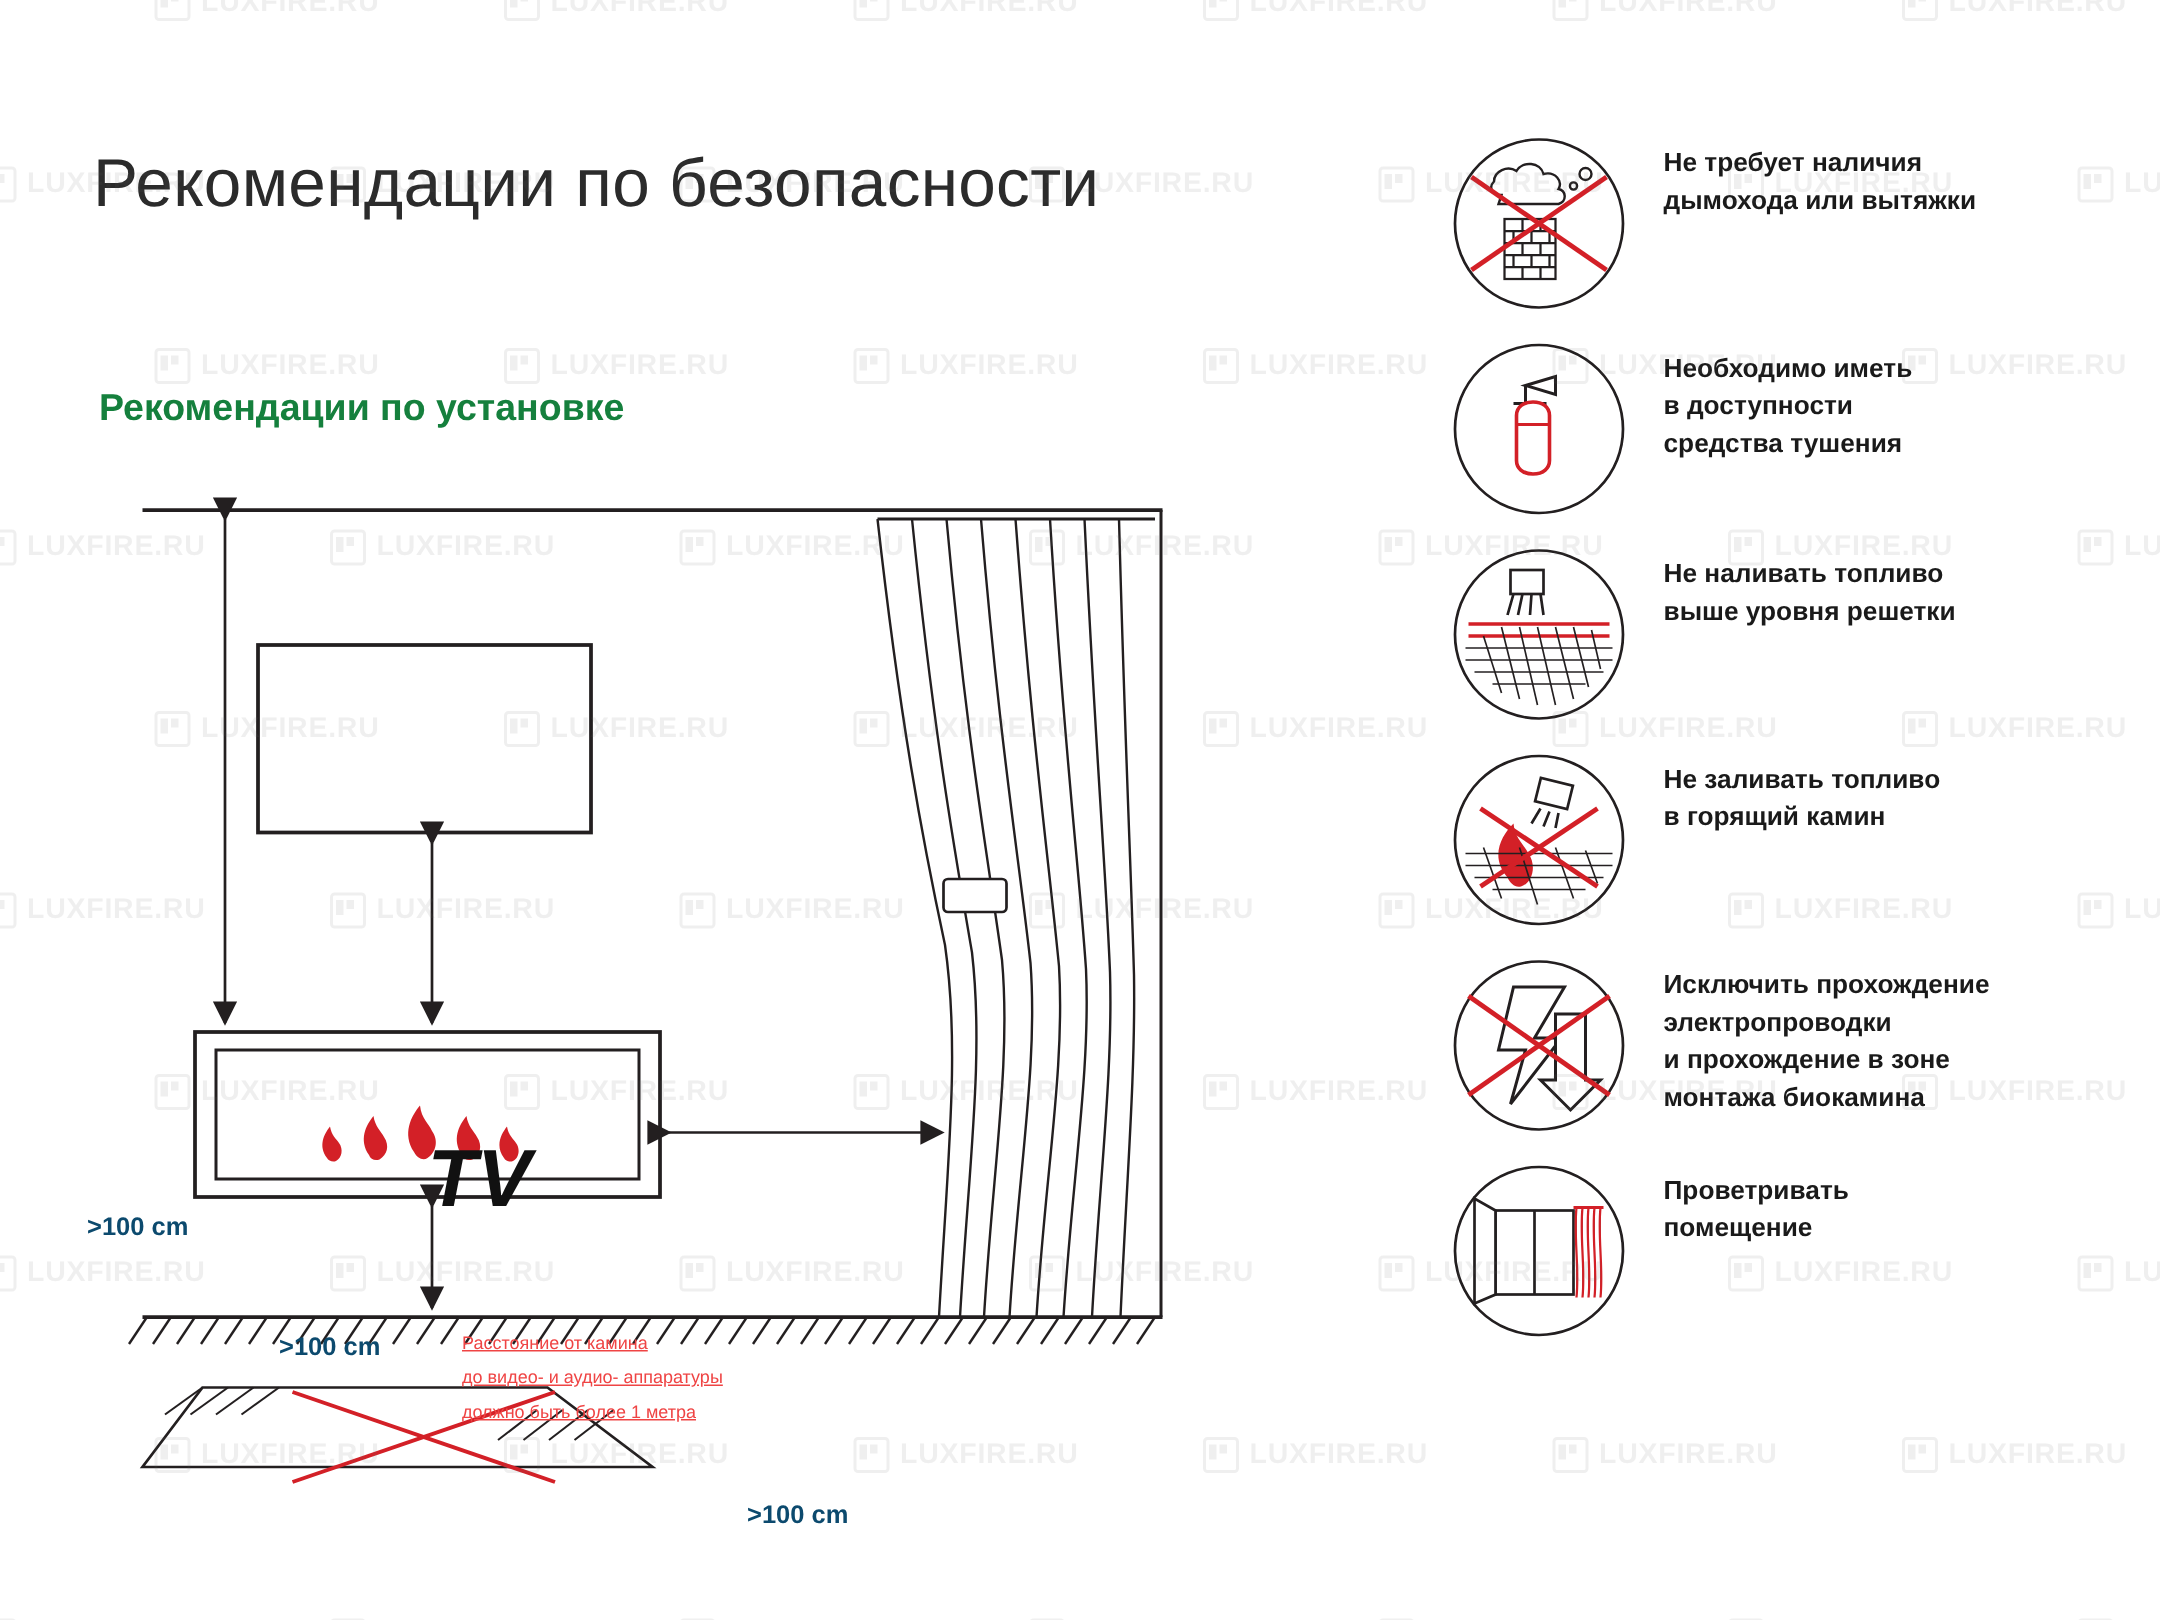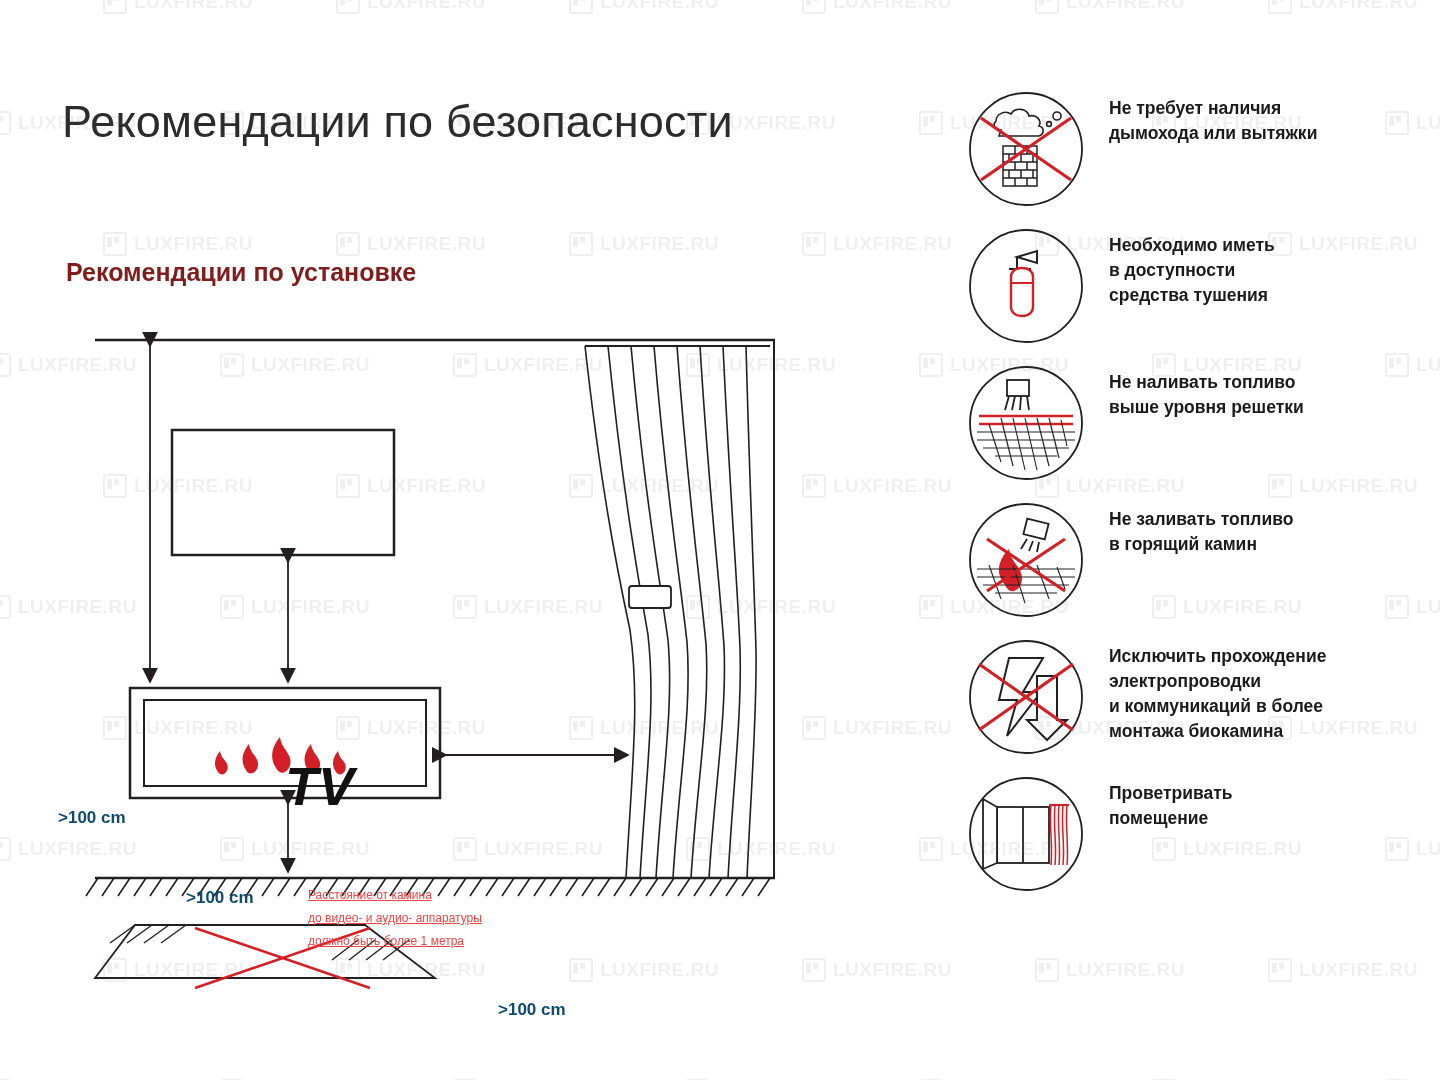--- a/index.html
+++ b/index.html
@@ -33,21 +33,21 @@
     content:"";position:absolute;left:9px;top:3px;width:5px;height:6px;background:#6b6b6b;
   }
   
   #page{position:absolute;inset:0;z-index:1;}
   #title{
     position:absolute;left:62px;top:96px;
     font-size:45px;font-weight:400;color:#2b2b2b;letter-spacing:.2px;
   }
   #subtitle{
     position:absolute;left:66px;top:258px;
-    font-size:25px;font-weight:700;color:#7f1d1d;
+    font-size:25px;font-weight:700;color:#15803d;
   }
   
   #diagram{position:absolute;left:40px;top:300px;width:820px;height:700px;}
   .dlabel{
     position:absolute;font-size:17px;font-weight:700;color:#0c4a6e;white-space:nowrap;
   }
   .dtext{
     position:absolute;font-size:12px;font-weight:400;color:#ef4444;line-height:1.32;white-space:nowrap;text-decoration:underline;
   }
   #tv-label{
@@ -344,21 +344,21 @@
           <path d="M72 40 L92 40 L92 84 L102 84 L82 104 L62 84 L72 84 Z" fill="#fff" stroke="#231f20" stroke-width="2"></path>
           <g stroke="#d32027" stroke-width="3.2">
             <line x1="14" y1="28" x2="108" y2="94"></line>
             <line x1="108" y1="28" x2="14" y2="94"></line>
           </g>
         </svg>
       </div>
       <div class="txt">
         <div>Исключить прохождение</div>
         <div>электропроводки</div>
-        <div>и коммуникаций в более</div>
+        <div>и прохождение в зоне</div>
         <div>монтажа биокамина</div>
       </div>
     </div>
 
     <div class="tip">
       <div class="ico">
         <svg viewBox="0 0 122 122" width="122" height="122">
           <circle cx="61" cy="61" r="56" fill="#fff" stroke="#231f20" stroke-width="1.8"></circle>
           <g fill="#fff" stroke="#231f20" stroke-width="1.8">
             <rect x="32" y="34" width="52" height="56"></rect>

